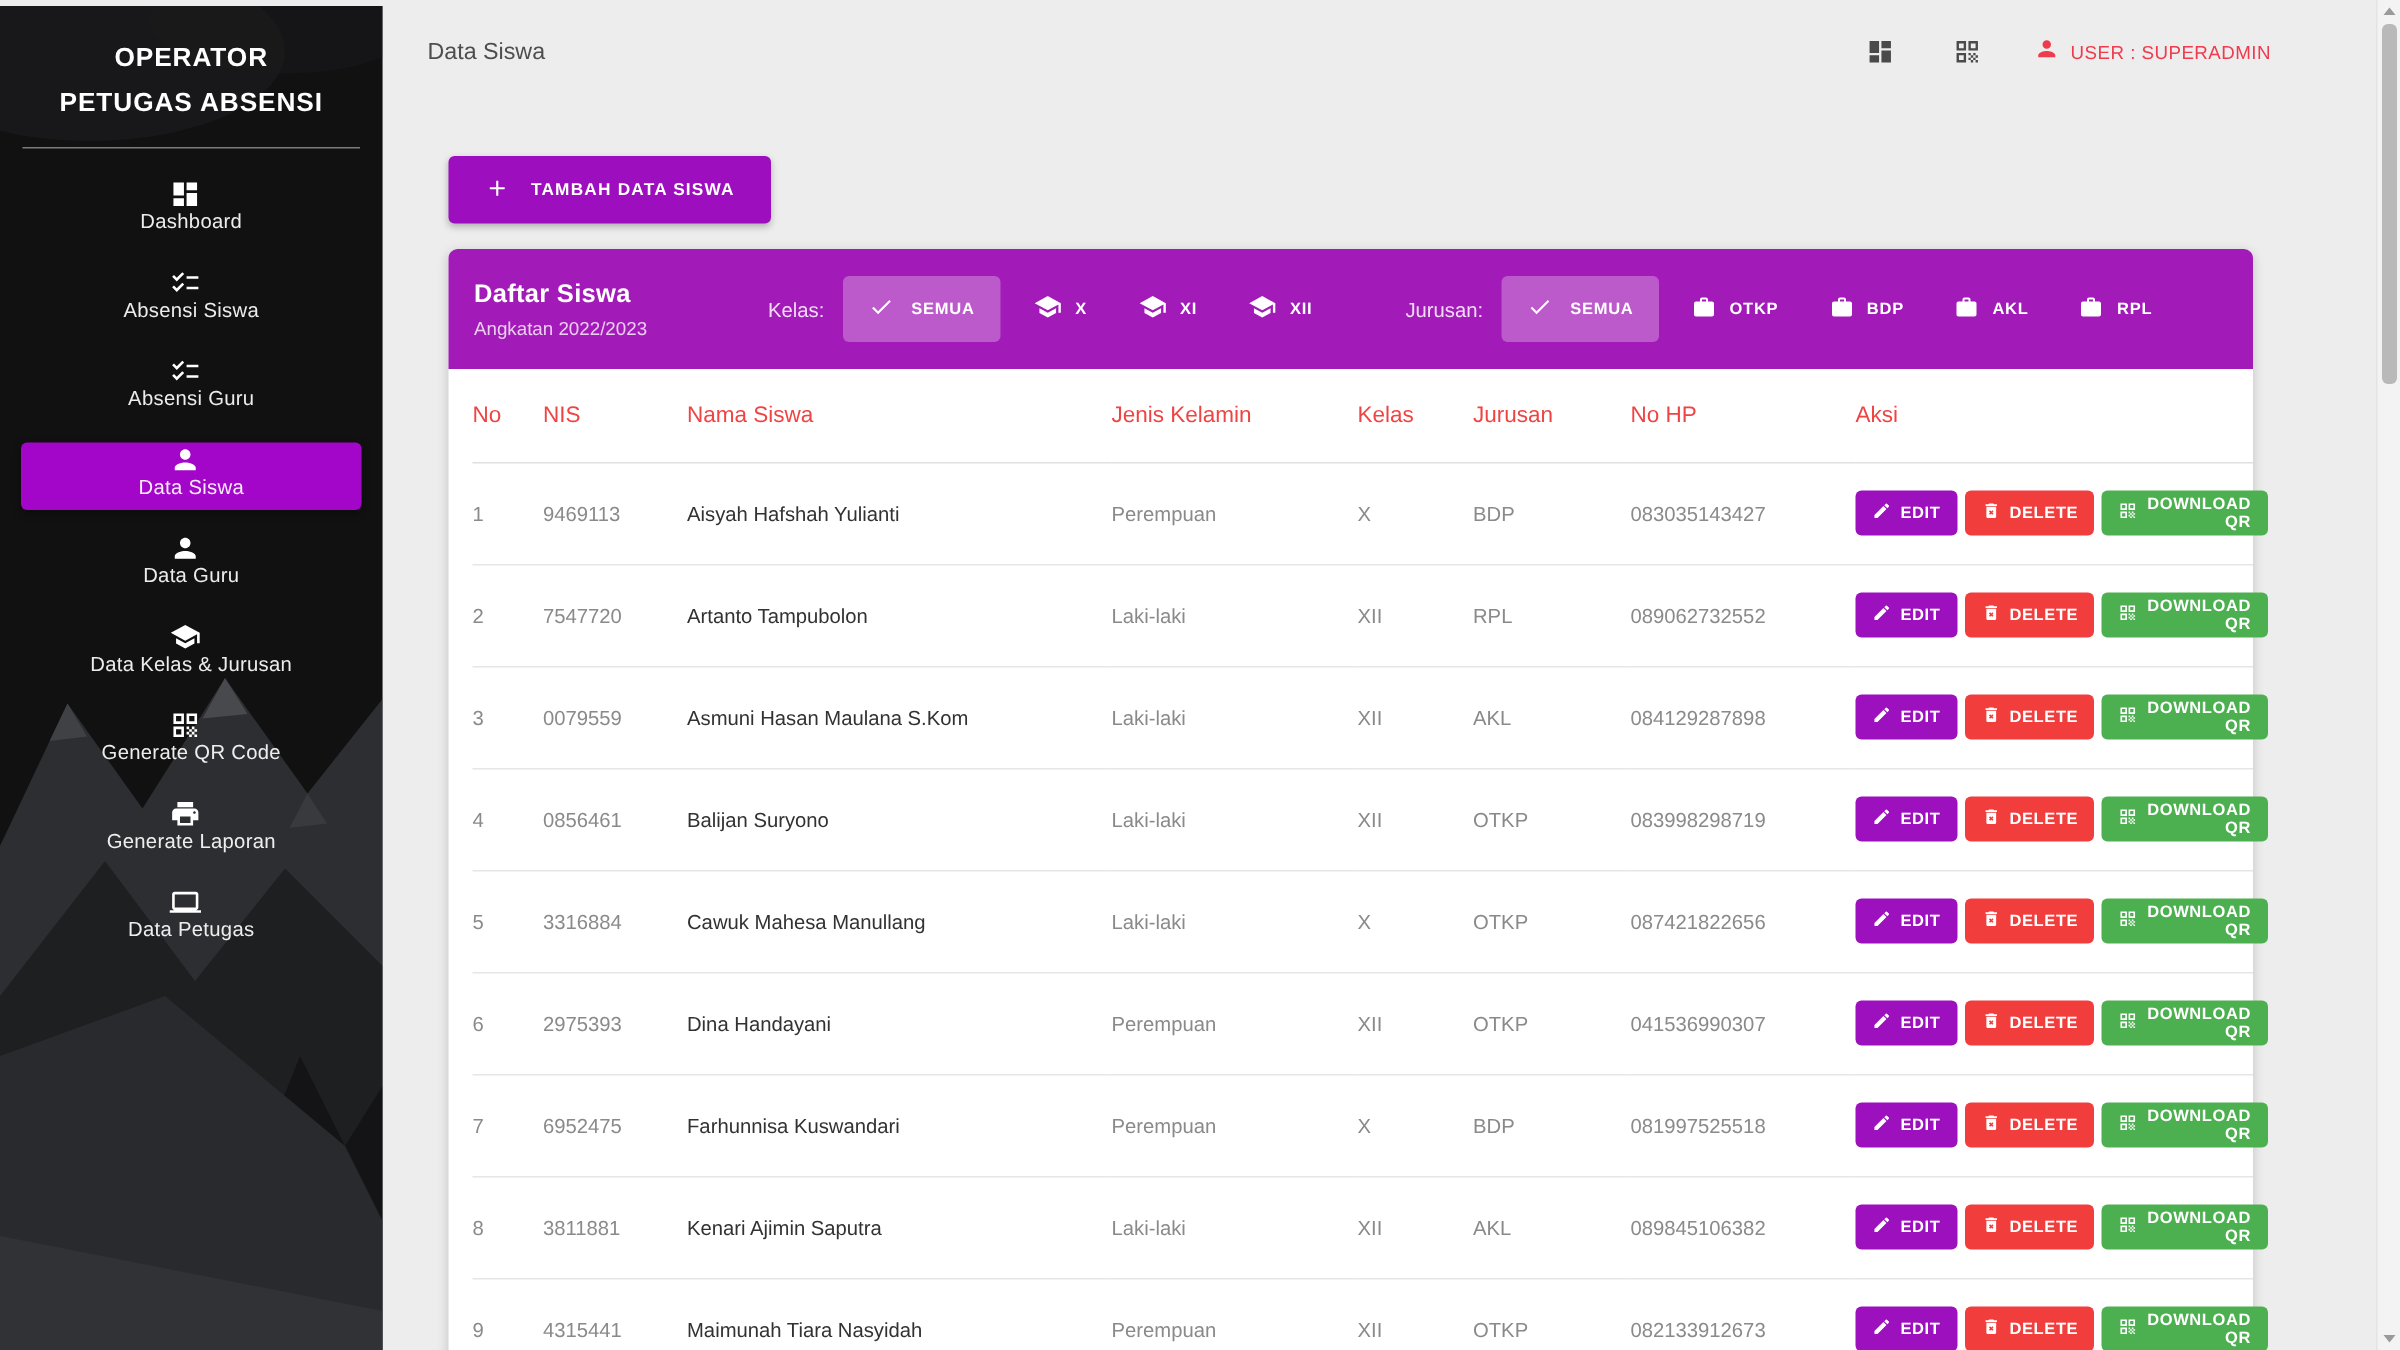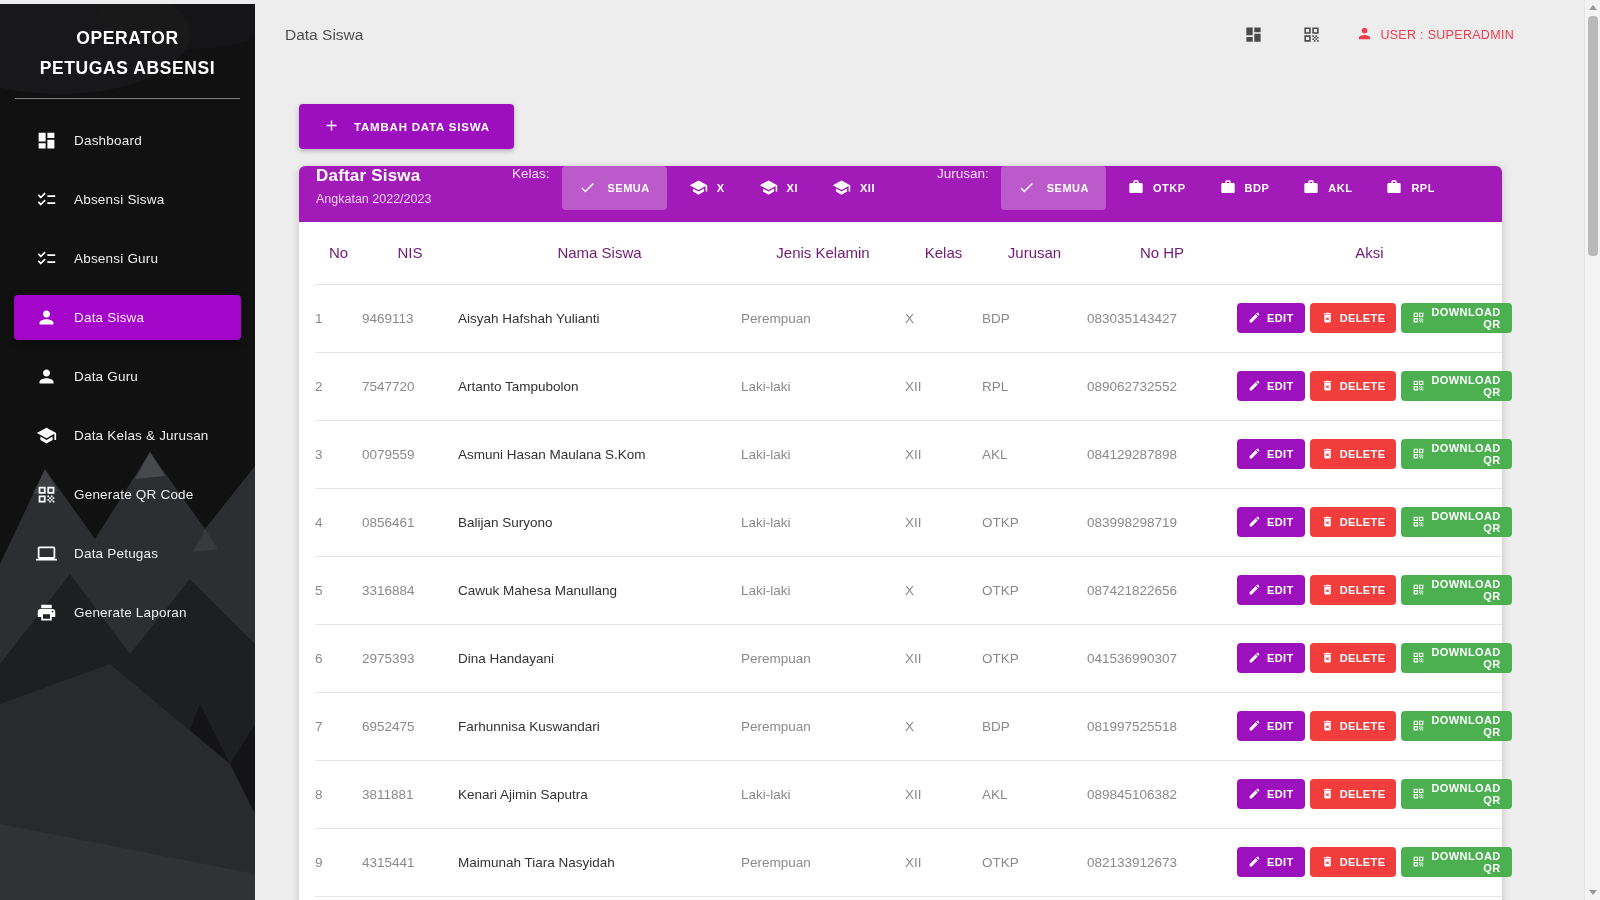--- a/index.html
+++ b/index.html
@@ -20,20 +20,21 @@
   .sidebar-title {
     padding-top:19px; text-align:center; color:#fff;
     font-weight:bold; font-size:17.5px; line-height:30px; letter-spacing:.6px;
   }
   .sidebar-divider { height:1px; background:rgba(255,255,255,.45); margin:15px 15px 10px; }
   .menu { padding-top:9px; }
   .menu-item {
     display:flex; align-items:center; height:45px; margin:14px 14px 0;
     padding:0 14px; border-radius:4px; cursor:pointer;
     color:rgba(255,255,255,.92);
+    flex-direction:column;
   }
   .menu-item:first-child { margin-top:0; }
   .menu-item.active { background:#a306c9; box-shadow:0 2px 6px rgba(0,0,0,.4); }
   .menu-item .mi-icon { width:22px; height:22px; margin:0 16px 0 8px; flex:0 0 auto; display:flex; align-items:center; }
   .menu-item .mi-icon svg { width:21px; height:21px; fill:#fff; }
   .menu-item .mi-label { font-size:13.5px; letter-spacing:.2px; }
   
   .topbar {
     position:absolute; left:285px; top:0; width:1229px; height:70px;
     display:flex; align-items:center; z-index:2;
@@ -52,42 +53,42 @@
     display:flex; align-items:center; box-shadow:0 2px 5px rgba(0,0,0,.25); z-index:2;
   }
   .add-btn svg { width:17px; height:17px; fill:#fff; margin-right:14px; }
   .add-btn .add-label { color:#fff; font-size:11.5px; font-weight:bold; letter-spacing:.8px; }
   
   .card {
     position:absolute; left:299px; top:166px; width:1203px; height:810px;
     background:#fff; border-radius:6px; box-shadow:0 2px 8px rgba(0,0,0,.18); z-index:2;
   }
   .card-header {
-    height:56px; background:#a21bb8; border-radius:6px 6px 0 0;
-    display:flex; align-items:flex-start; padding:0 17px; color:#fff;
+    height:80px; background:#a21bb8; border-radius:6px 6px 0 0;
+    display:flex; align-items:center; padding:0 17px; color:#fff;
   }
   .fh-titles { width:196px; }
   .fh-title { font-size:17px; font-weight:bold; letter-spacing:.2px; }
   .fh-subtitle { font-size:12.5px; color:rgba(255,255,255,.78); margin-top:6px; }
   .fh-label { font-size:13.5px; color:rgba(255,255,255,.85); }
   .chip {
     display:flex; align-items:center; border-radius:4px; cursor:pointer;
     font-size:11px; font-weight:bold; letter-spacing:.5px; color:#fff;
   }
   .chip.selected { background:rgba(255,255,255,.28); height:44px; padding:12px 17px; margin-left:12px; }
   .chip.plain { background:transparent; height:44px; padding:0 12px; margin-left:10px; }
   .chip svg { fill:#fff; }
   .chip .chk { width:17px; height:17px; margin-right:12px; }
   .chip .cap { width:19px; height:19px; margin-right:9px; }
   .chip .bag { width:16px; height:16px; margin-right:9px; }
   .jurusan-label { margin-left:50px; }
   
   table.data-table { border-collapse:collapse; table-layout:fixed; width:1187px; margin-left:16px; }
   .data-table th {
-    text-align:center; color:#701a75; font-weight:400; font-size:15px;
+    text-align:left; color:#ef4444; font-weight:400; font-size:15px;
     height:62px; vertical-align:middle; border-bottom:1px solid #e0e0e0;
   }
   .data-table td {
     height:67px; vertical-align:middle; font-size:13.5px; color:#8a8a8a;
     border-bottom:1px solid #e6e6e6;
   }
   .data-table td.cell-name { color:#323232; }
   .aksi-cell { display:flex; align-items:center; gap:5px; height:67px; }
   .act-btn {
     height:30px; border:none; border-radius:4px; cursor:pointer;
@@ -203,32 +204,32 @@
         <span class="mi-icon">
             <svg viewBox="0 0 24 24">
               <use href="#p-qr"></use>
             </svg>
           </span>
         <span class="mi-label">Generate QR Code</span>
       </div>
       <div class="menu-item">
         <span class="mi-icon">
             <svg viewBox="0 0 24 24">
+              <use href="#p-print"></use>
+            </svg>
+          </span>
+        <span class="mi-label">Generate Laporan</span>
+      </div>
+      <div class="menu-item">
+        <span class="mi-icon">
+            <svg viewBox="0 0 24 24">
               <use href="#p-laptop"></use>
             </svg>
           </span>
         <span class="mi-label">Data Petugas</span>
-      </div>
-      <div class="menu-item">
-        <span class="mi-icon">
-            <svg viewBox="0 0 24 24">
-              <use href="#p-print"></use>
-            </svg>
-          </span>
-        <span class="mi-label">Generate Laporan</span>
       </div>
     </div>
   </div>
 </nav>
 
 <header class="topbar">
   <div class="page-title">Data Siswa</div>
   <div class="spacer"></div>
   <div class="top-icon-btn">
     <span><svg viewBox="0 0 24 24">

